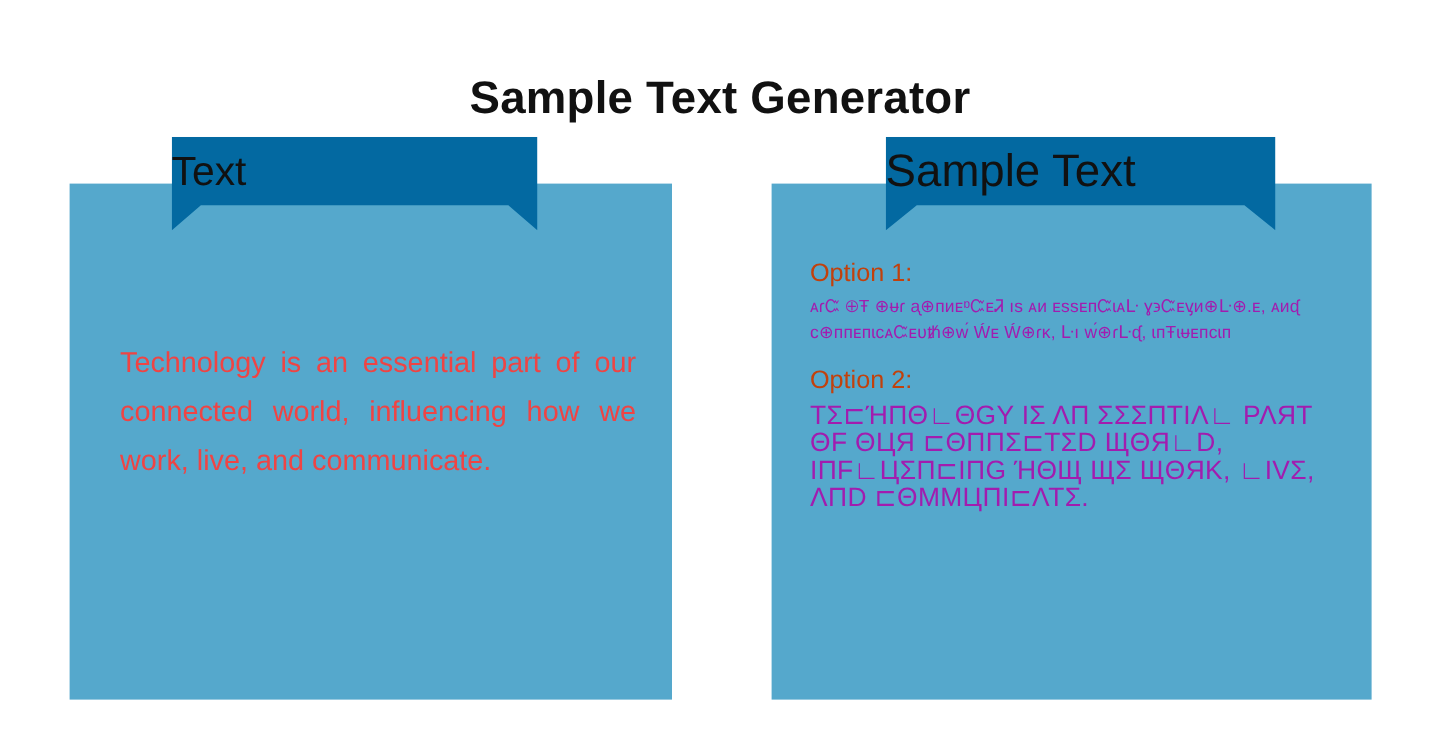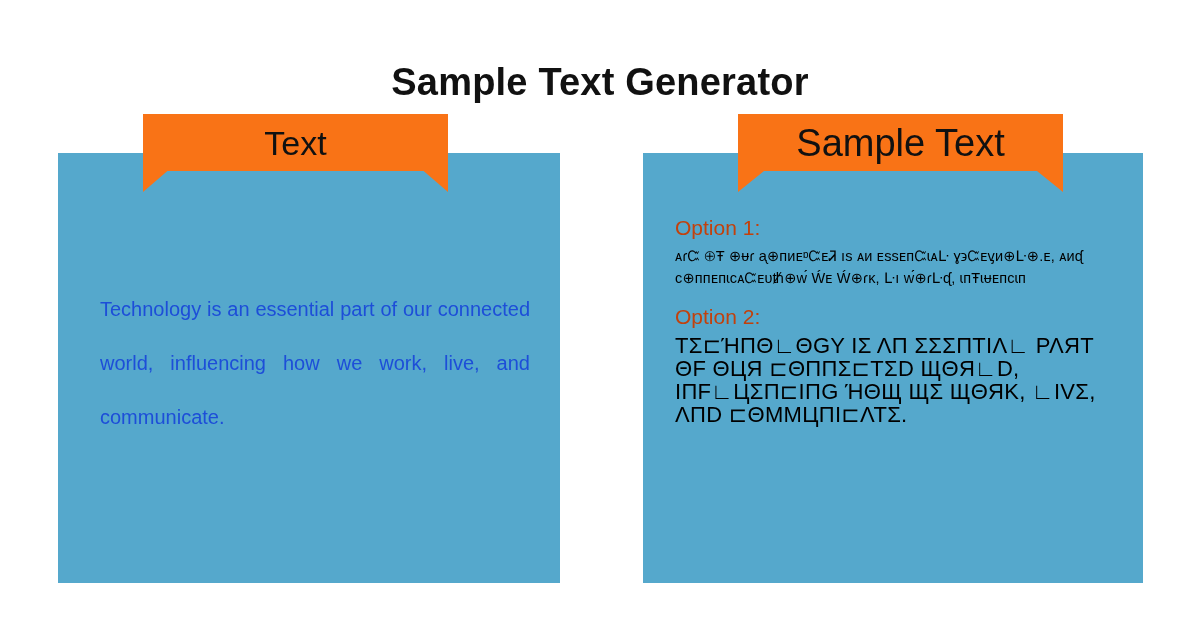--- a/index.html
+++ b/index.html
@@ -43,26 +43,25 @@
     left: 643px;
     top: 153px;
     width: 500px;
     height: 430px;
   }
 
   
   .ribbon {
     position: absolute;
     height: 78px;
-    background: #f97316;
+    background: #0369a1;
     -webkit-clip-path: polygon(0 0, 100% 0, 100% 100%, 92% 73%, 8% 73%, 0 100%);
     clip-path: polygon(0 0, 100% 0, 100% 100%, 92% 73%, 8% 73%, 0 100%);
     display: flex;
     align-items: flex-start;
-    justify-content: center;
     box-sizing: border-box;
     padding-top: 4px;
   }
   .ribbon-label {
     font-size: 34px;
     color: #111111;
     line-height: 50px;
     white-space: nowrap;
   }
   #ribbon-left {
@@ -78,23 +77,23 @@
   #ribbon-right .ribbon-label {
     font-size: 38px;
   }
 
   
   .source-text {
     position: absolute;
     left: 100px;
     top: 282px;
     width: 430px;
-    font-size: 20px;
-    line-height: 54px;
-    color: #1d4ed8;
+    font-size: 24px;
+    line-height: 41px;
+    color: #ef4444;
     text-align: justify;
     text-align-last: left;
   }
 
   
   .options {
     position: absolute;
     left: 675px;
     top: 214px;
     width: 450px;
@@ -104,21 +103,21 @@
   }
   .option-label {
     font-size: 21px;
     color: #c2410c;
     line-height: 28px;
     margin-bottom: 3px;
   }
   .option-body {
     font-size: 15px;
     line-height: 21px;
-    color: #000000;
+    color: #a21caf;
     word-spacing: 0px;
   }
   #option-body-1 {
     font-size: 14.5px;
     line-height: 22px;
     letter-spacing: 0.2px;
   }
   #option-body-2 {
     font-size: 22px;
     line-height: 23px;

